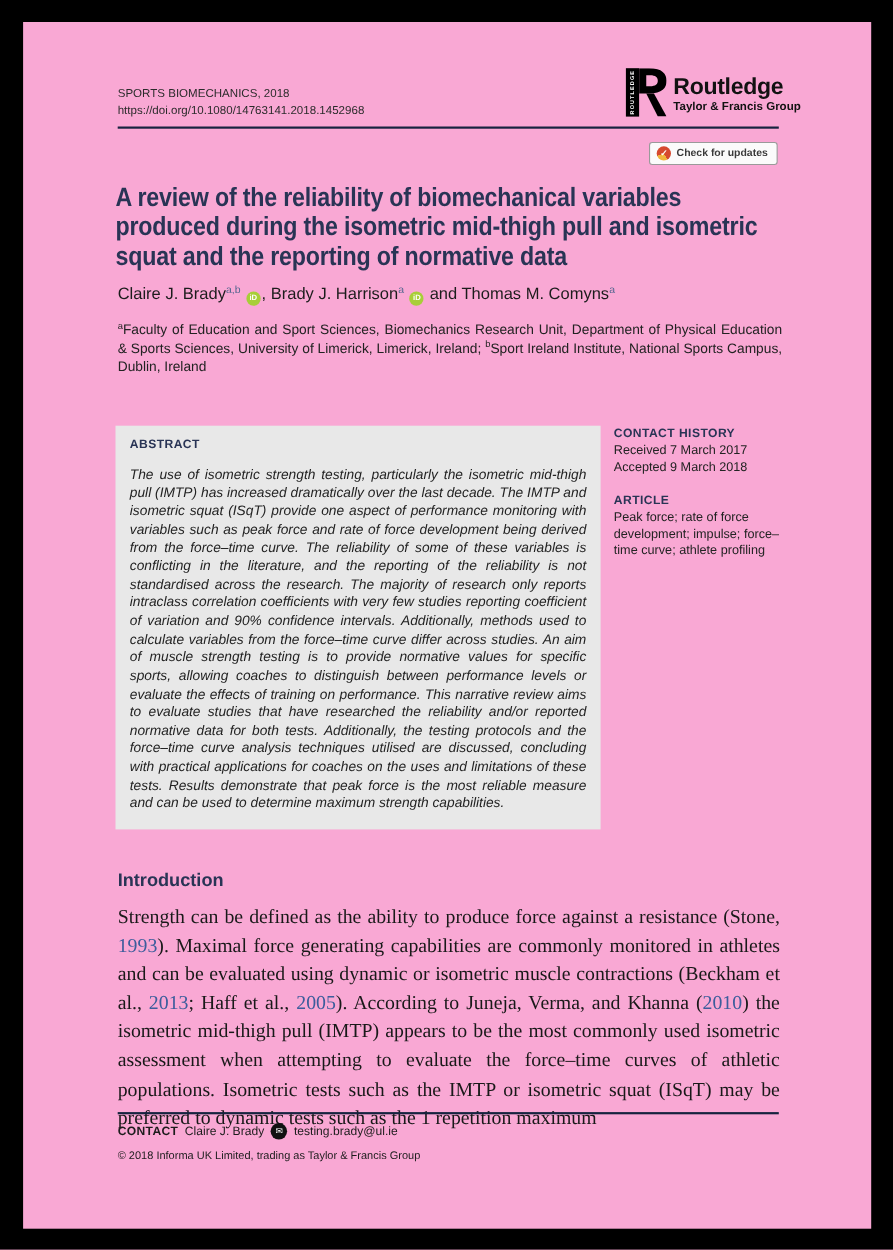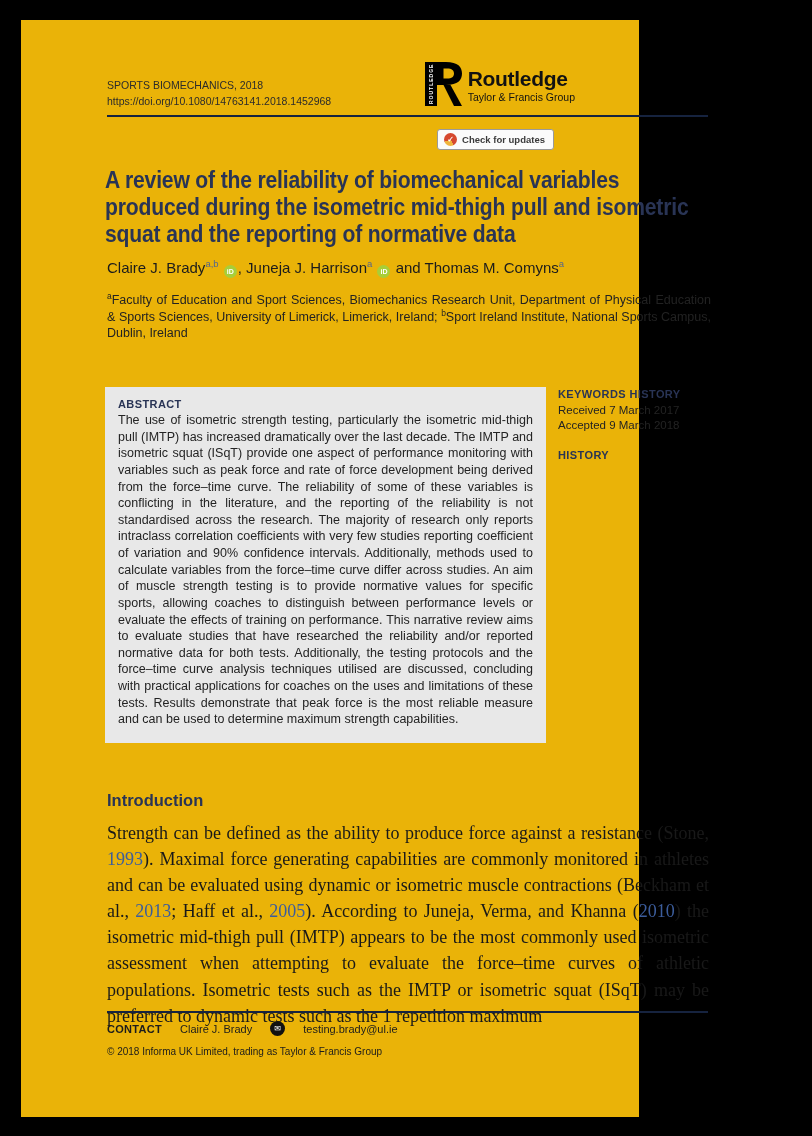--- a/index.html
+++ b/index.html
@@ -1,33 +1,33 @@
 <!DOCTYPE html>
 <html style="--navy: #293455; --rule: #16233f; --link_blue: #3c5d9c; --abstract_bg: #e8e8e8; --orcid_green: #a8ce38; --crossmark_red: #d6492f; --crossmark_yellow: #f0b43c;"><head>
 <meta charset="utf-8">
 <style>
   * { margin:0; padding:0; box-sizing:border-box; }
   html,body { width:812px; height:1136px; }
   body { background:#000; position:relative; overflow:hidden;
          font-family:"Liberation Sans", sans-serif; }
-  .page { position:absolute; left:21px; top:20px; width:618px; height:1097px; background:#eab308; }
+  .page { position:absolute; left:21px; top:20px; width:771px; height:1097px; background:#f9a8d4; }
   .abs { position:absolute; }
 
   
   .journal-block { left:86px; top:57px; font-size:10.5px; line-height:1.55; color:#2b2b2b; }
   .logo { right:64px; top:42px; display:flex; align-items:center; gap:6px; }
   .logo-mark { display:flex; height:44px; }
   .logo-vert { width:12px; height:44px; background:#000; color:#fff;
                writing-mode:vertical-rl; transform:rotate(180deg);
                font-size:5px; font-weight:700; letter-spacing:1px;
                display:flex; align-items:center; justify-content:center; }
   .logo-r { display:block; }
   .logo-text { padding-top:3px; }
   .logo-name { font-size:21px; font-weight:700; letter-spacing:-0.3px; color:#121212; line-height:1.05; }
-  .logo-group { font-size:10.5px; font-weight:400; color:#121212; margin-top:1px; }
+  .logo-group { font-size:10.5px; font-weight:700; color:#121212; margin-top:1px; }
   .rule-top { left:86px; top:95px; width:601px; height:2px; background:var(--rule,#16233f); }
 
   .check-badge { top:109px; right:85px; display:flex; align-items:center; gap:5px;
                  border:1px solid #9a9a9a; border-radius:3px; background:#fbfbfb;
                  padding:3px 8px 3px 6px; }
   .cm-icon { width:13px; height:13px; border-radius:50%;
              background:conic-gradient(from 150deg, var(--crossmark_yellow,#f0b43c) 0 100deg, var(--crossmark_red,#d6492f) 100deg 360deg);
              color:#fff; font-size:8px; font-weight:700; line-height:13px; text-align:center; }
   .check-label { font-size:9.5px; font-weight:700; color:#3a3a3a; }
 
@@ -40,36 +40,36 @@
   .orcid { display:inline-block; width:13px; height:13px; border-radius:50%;
            background:var(--orcid_green,#a8ce38); color:#fff; font-size:7px; font-weight:700;
            text-align:center; line-height:13px; vertical-align:-1px; margin:0 1px; }
   .affiliations { left:86px; top:272px; width:604px; font-size:12.5px; line-height:1.32;
                   color:#222; text-align:justify; }
   .affiliations sup { font-size:8.5px; vertical-align:super; line-height:0; }
 
   
   .abstract-row { left:84px; top:367px; width:616px; display:flex; gap:12px; }
   .abstract-box { width:441px; background:var(--abstract_bg,#e8e8e8); padding:11px 13px 15px 13px; }
-  .box-heading { font-size:11px; font-weight:700; letter-spacing:0.4px; color:var(--navy,#293455); margin-bottom:2px; }
-  .abstract-text { font-size:12.5px; line-height:1.33; text-align:justify; color:#232323; }
+  .box-heading { font-size:11px; font-weight:700; letter-spacing:0.4px; color:var(--navy,#293455); margin-bottom:13px; }
+  .abstract-text { font-size:12.5px; line-height:1.33; text-align:justify; color:#232323;font-style:italic; }
   .side-col { width:163px; padding-top:1px; }
   .side-heading { font-size:11px; font-weight:700; letter-spacing:0.4px; color:var(--navy,#293455); margin-bottom:3px; }
   .side-text { font-size:11.5px; line-height:1.33; color:#232323; }
   .side-gap { margin-top:15px; }
 
   
   .intro-heading { left:86px; top:771px; font-size:16.5px; font-weight:700; color:var(--navy,#293455); }
   .intro-para { left:86px; top:800px; width:602px; font-family:Liberation Serif, serif;
                 font-size:18px; line-height:1.45; text-align:justify; color:#191919; }
   .intro-para .cite { color:var(--link_blue,#3c5d9c); }
 
   
   .rule-bottom { left:86px; top:991px; width:601px; height:2px; background:var(--rule,#16233f); }
-  .contact-line { left:86px; top:1001px; display:flex; align-items:center; gap:18px; font-size:11px; color:#1c1c1c; }
+  .contact-line { left:86px; top:1001px; display:flex; align-items:center; gap:6px; font-size:11px; color:#1c1c1c; }
   .contact-label { font-weight:700; letter-spacing:0.3px; }
   .mail-icon { display:inline-flex; width:15px; height:15px; border-radius:50%; background:#111;
                color:#fff; font-size:8px; align-items:center; justify-content:center; }
   .copyright { left:86px; top:1026px; font-size:10px; color:#1c1c1c; }
 </style>
 </head>
 <body>
 
 <div class="page">
 
@@ -96,34 +96,35 @@
 
   <div class="abs check-badge">
     <span class="cm-icon">✓</span>
     <span class="check-label">Check for updates</span>
   </div>
 
   <h1 class="abs title">A review of the reliability of biomechanical variables
 produced during the isometric mid-thigh pull and isometric
 squat and the reporting of normative data</h1>
 
-  <div class="abs authors"><span>Claire J. Brady</span><sup class="asup">a,b</sup> <span class="orcid">iD</span><span>, </span><span>Juneja J. Harrison</span><sup class="asup">a</sup> <span class="orcid">iD</span><span> and </span><span>Thomas M. Comyns</span><sup class="asup">a</sup></div>
+  <div class="abs authors"><span>Claire J. Brady</span><sup class="asup">a,b</sup> <span class="orcid">iD</span><span>, </span><span>Brady J. Harrison</span><sup class="asup">a</sup> <span class="orcid">iD</span><span> and </span><span>Thomas M. Comyns</span><sup class="asup">a</sup></div>
 
   <div class="abs affiliations"><sup>a</sup><span>Faculty of Education and Sport Sciences, Biomechanics Research Unit, Department of Physical Education &amp; Sports Sciences, University of Limerick, Limerick, Ireland; </span><sup>b</sup><span>Sport Ireland Institute, National Sports Campus, Dublin, Ireland</span></div>
 
   <div class="abs abstract-row">
     <div class="abstract-box">
       <div class="box-heading">ABSTRACT</div>
       <div class="abstract-text">The use of isometric strength testing, particularly the isometric mid-thigh pull (IMTP) has increased dramatically over the last decade. The IMTP and isometric squat (ISqT) provide one aspect of performance monitoring with variables such as peak force and rate of force development being derived from the force–time curve. The reliability of some of these variables is conflicting in the literature, and the reporting of the reliability is not standardised across the research. The majority of research only reports intraclass correlation coefficients with very few studies reporting coefficient of variation and 90% confidence intervals. Additionally, methods used to calculate variables from the force–time curve differ across studies. An aim of muscle strength testing is to provide normative values for specific sports, allowing coaches to distinguish between performance levels or evaluate the effects of training on performance. This narrative review aims to evaluate studies that have researched the reliability and/or reported normative data for both tests. Additionally, the testing protocols and the force–time curve analysis techniques utilised are discussed, concluding with practical applications for coaches on the uses and limitations of these tests. Results demonstrate that peak force is the most reliable measure and can be used to determine maximum strength capabilities.</div>
     </div>
     <div class="side-col">
-      <div class="side-heading">KEYWORDS HISTORY</div>
+      <div class="side-heading">CONTACT HISTORY</div>
       <div class="side-text">Received 7 March 2017</div>
       <div class="side-text">Accepted 9 March 2018</div>
-      <div class="side-heading side-gap">HISTORY</div>
+      <div class="side-heading side-gap">ARTICLE</div>
+      <div class="side-text">Peak force; rate of force development; impulse; force–time curve; athlete profiling</div>
     </div>
   </div>
 
   <h2 class="abs intro-heading">Introduction</h2>
   <p class="abs intro-para"><span>Strength can be defined as the ability to produce force against a resistance (Stone, </span><span class="cite">1993</span><span>). Maximal force generating capabilities are commonly monitored in athletes and can be evaluated using dynamic or isometric muscle contractions (Beckham et al., </span><span class="cite">2013</span><span>; Haff et al., </span><span class="cite">2005</span><span>). According to Juneja, Verma, and Khanna (</span><span class="cite">2010</span><span>) the isometric mid-thigh pull (IMTP) appears to be the most commonly used isometric assessment when attempting to evaluate the force–time curves of athletic populations. Isometric tests such as the IMTP or isometric squat (ISqT) may be preferred to dynamic tests such as the 1 repetition maximum</span></p>
 
   <div class="abs rule-bottom"></div>
   <div class="abs contact-line">
     <span class="contact-label">CONTACT</span>
     <span>Claire J. Brady</span>

